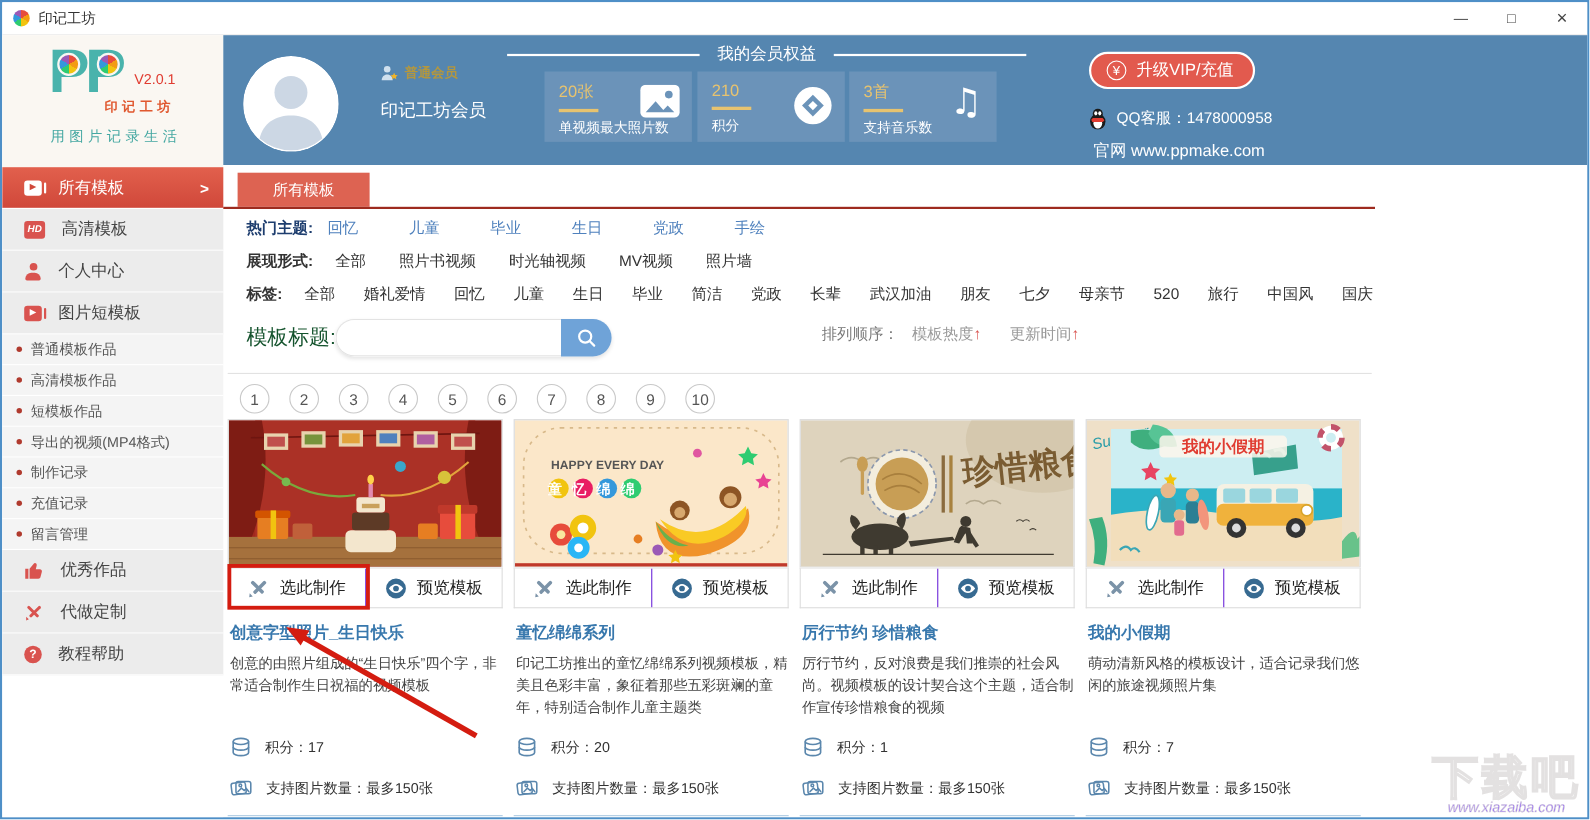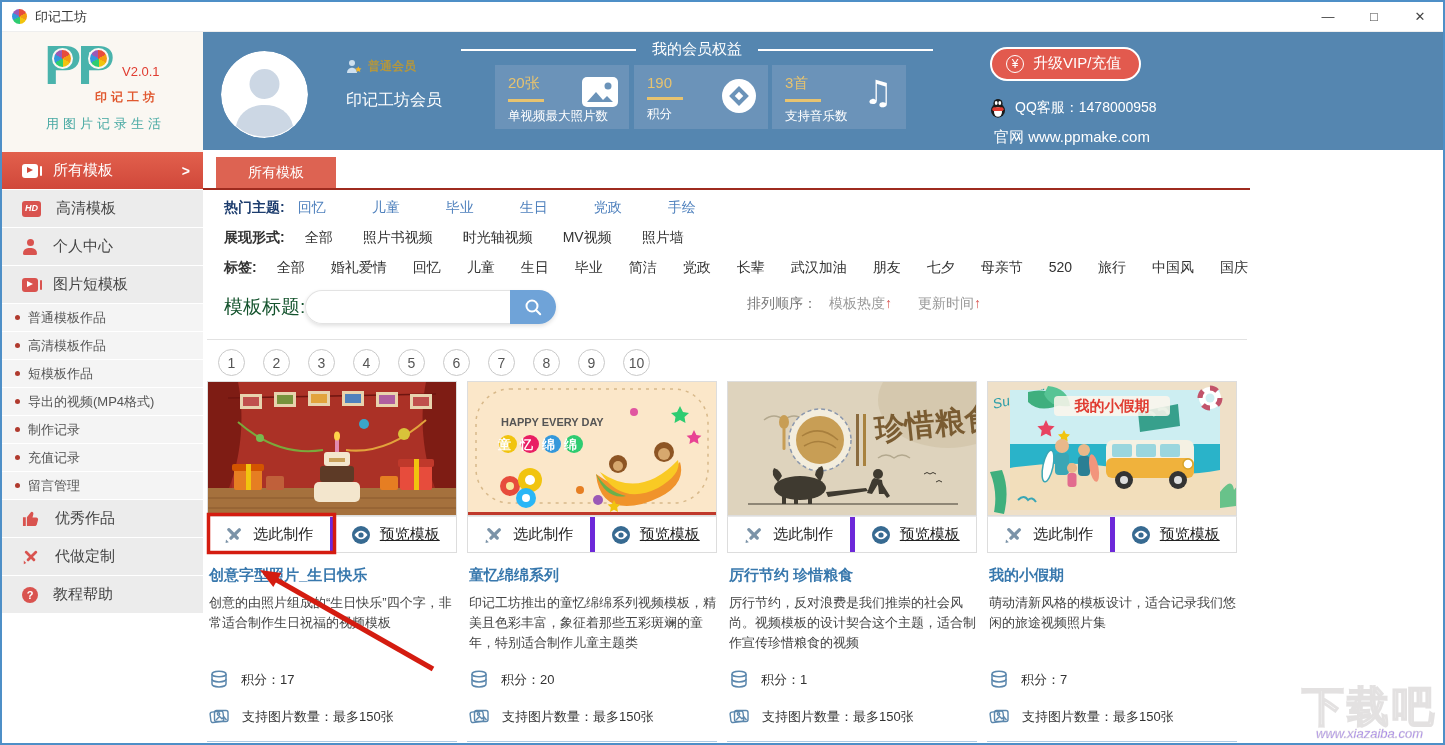--- a/index.html
+++ b/index.html
@@ -85,21 +85,21 @@
   .divider { position:absolute; left:205px; top:337px; width:1040px; height:1px; background:#e2e2e2; }
   .pg { position:absolute; left:216px; top:347px; display:flex; gap:18px; }
   .pg-btn { width:27px; height:27px; border:1px solid #c9c9c9; border-radius:50%; background:#fff; display:flex; align-items:center; justify-content:center; font-size:14px; color:#555; cursor:pointer; }
 
   
   .card { position:absolute; top:379px; width:250px; height:361px; border-bottom:1px solid #aecbe3; }
   .card-img { height:135px; border:1px solid #ddd; overflow:hidden; cursor:pointer; background:#eee; }
   .card-img svg { display:block; }
   .card-btns { height:37px; border:1px solid #ddd; border-top:1px solid #e8e8e8; display:flex; background:#fff; }
   .cbtn { flex:1; display:flex; align-items:center; justify-content:center; gap:9px; font-size:15px; color:#222; cursor:pointer; }
-  .cbtn + .cbtn { border-left:5px solid #6d28d9;text-decoration:underline; }
+  .cbtn + .cbtn { border-left:1px solid #6d28d9; }
   .card-title { margin-top:13px; font-size:15px; font-weight:bold; color:#3878ad; padding-left:2px; }
   .card-desc { margin-top:8px; font-size:13px; color:#444; line-height:1.55; height:63px; overflow:hidden; padding-left:2px; }
   .meta { position:absolute; left:2px; display:flex; align-items:center; gap:12px; font-size:13px; color:#333; }
   .meta-points { top:289px; } .meta-photos { top:326px; }
 
   
   .annot { position:absolute; inset:0; pointer-events:none; z-index:50; }
   .watermark { position:absolute; right:6px; bottom:2px; text-align:center; z-index:40; pointer-events:none; }
   .wm-title { font-size:42px; font-weight:bold; letter-spacing:3px; color:rgba(255,255,255,0.65); -webkit-text-stroke:1.5px #e3e1e1; line-height:1;margin-top:16px; }
   .wm-url { font-size:13px; color:#8b5cf6; -webkit-text-stroke:0.5px #e0dddd; margin-top:-2px;font-style:italic; }
@@ -226,21 +226,21 @@
       <div class="val">20张</div>
       <div class="bar"></div>
       <div class="lbl">单视频最大照片数</div>
       <svg class="stat-ic" width="36" height="30">
         <rect width="36" height="30" rx="5" fill="#fff"></rect>
         <circle cx="26" cy="9" r="3.5" fill="#6b93b9"></circle>
         <path d="M5 25l9-10 7 8 4-4 6 6z" fill="#6b93b9"></path>
       </svg>
     </div>
     <div class="stat-card" style="left:431px">
-      <div class="val">190</div>
+      <div class="val">210</div>
       <div class="bar"></div>
       <div class="lbl">积分</div>
       <svg class="stat-ic" width="36" height="36" style="top:13px">
         <circle cx="18" cy="18" r="17" fill="#fff"></circle>
         <rect x="11" y="11" width="14" height="14" fill="#6b93b9" transform="rotate(45 18 18)"></rect>
         <rect x="15" y="15" width="6" height="6" fill="#fff" transform="rotate(45 18 18)"></rect>
       </svg>
     </div>
     <div class="stat-card" style="left:569px">
       <div class="val">3首</div>

